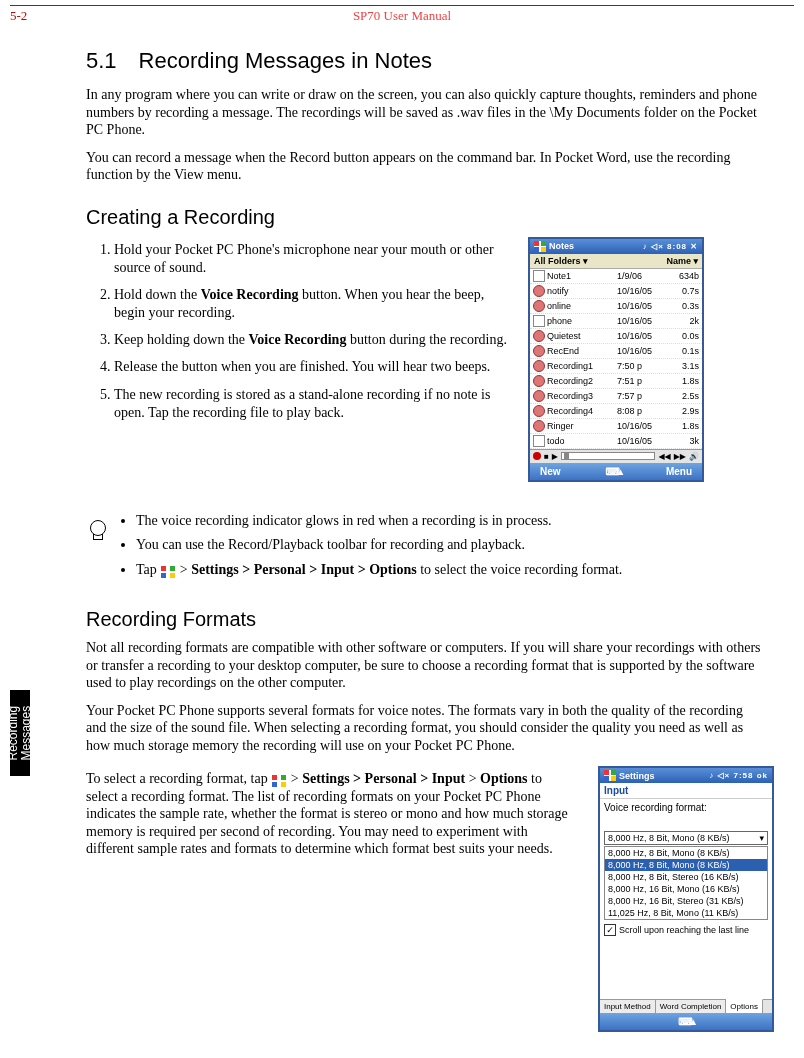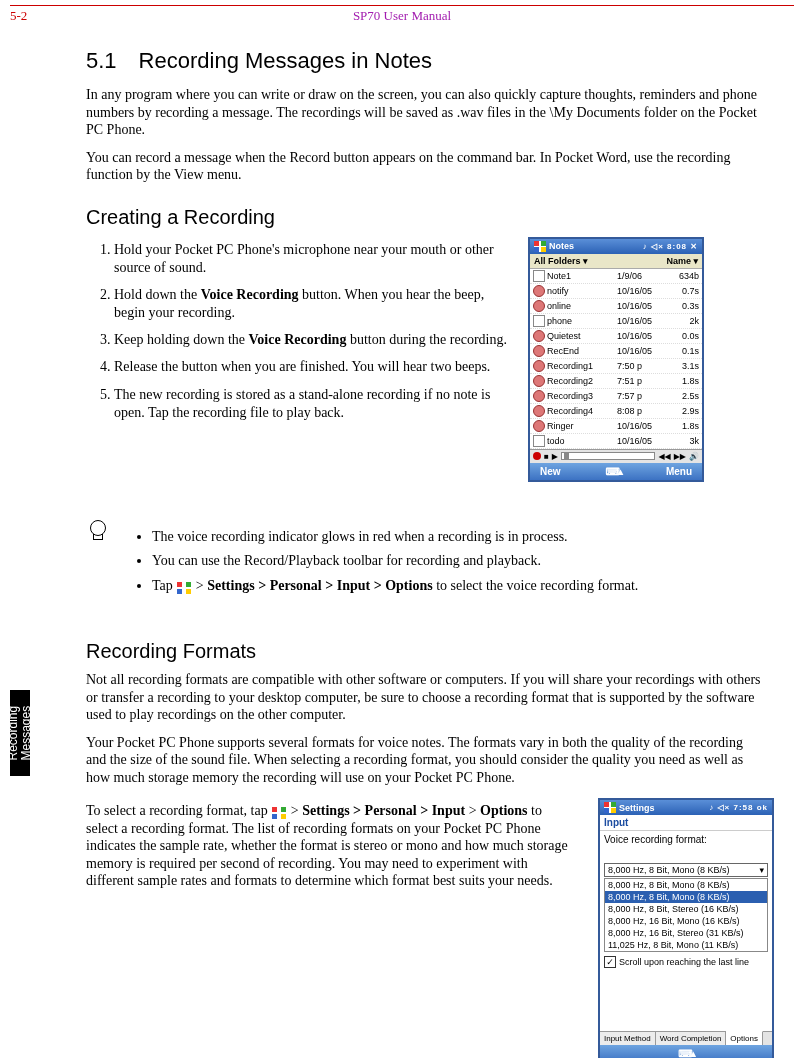--- a/index.html
+++ b/index.html
@@ -26,21 +26,21 @@
     left: 10px;
     color: #c00;
     font-size: 13px;
   }
   .manual-title {
     position: absolute;
     top: 8px;
     left: 0;
     right: 0;
     text-align: center;
-    color: #a21caf;
+    color: #ef4444;
     font-size: 13px;
   }
   .content {
     position: absolute;
     top: 40px;
     left: 86px;
     right: 30px;
   }
   .section-num {
     font-family: Arial, Helvetica, sans-serif;
@@ -170,21 +170,21 @@
     width:22px;height:28px;position:relative;margin-top:2px;flex-shrink:0;
   }
   .bulb-circle {
     width:14px;height:14px;border:1px solid #000;border-radius:50%;
     position:absolute;left:4px;top:6px;background:#fff;
   }
   .bulb-base {
     width:8px;height:5px;border:1px solid #000;border-top:none;
     position:absolute;left:7px;top:20px;
   }
-  ul.tips-list { margin:16px; padding-left:18px; list-style-type: disc; }
+  ul.tips-list { margin:0; padding-left:18px; list-style-type: disc; }
   ul.tips-list li { margin-bottom:6px; line-height:1.35; }
   .start-icon {
     display:inline-block;vertical-align:middle;width:14px;height:12px;position:relative;margin:0 1px;
   }
   .start-icon .flag { width:14px;height:12px; }
   .side-tab {
     position:absolute;
     left:10px;
     top:690px;
     width:20px;

